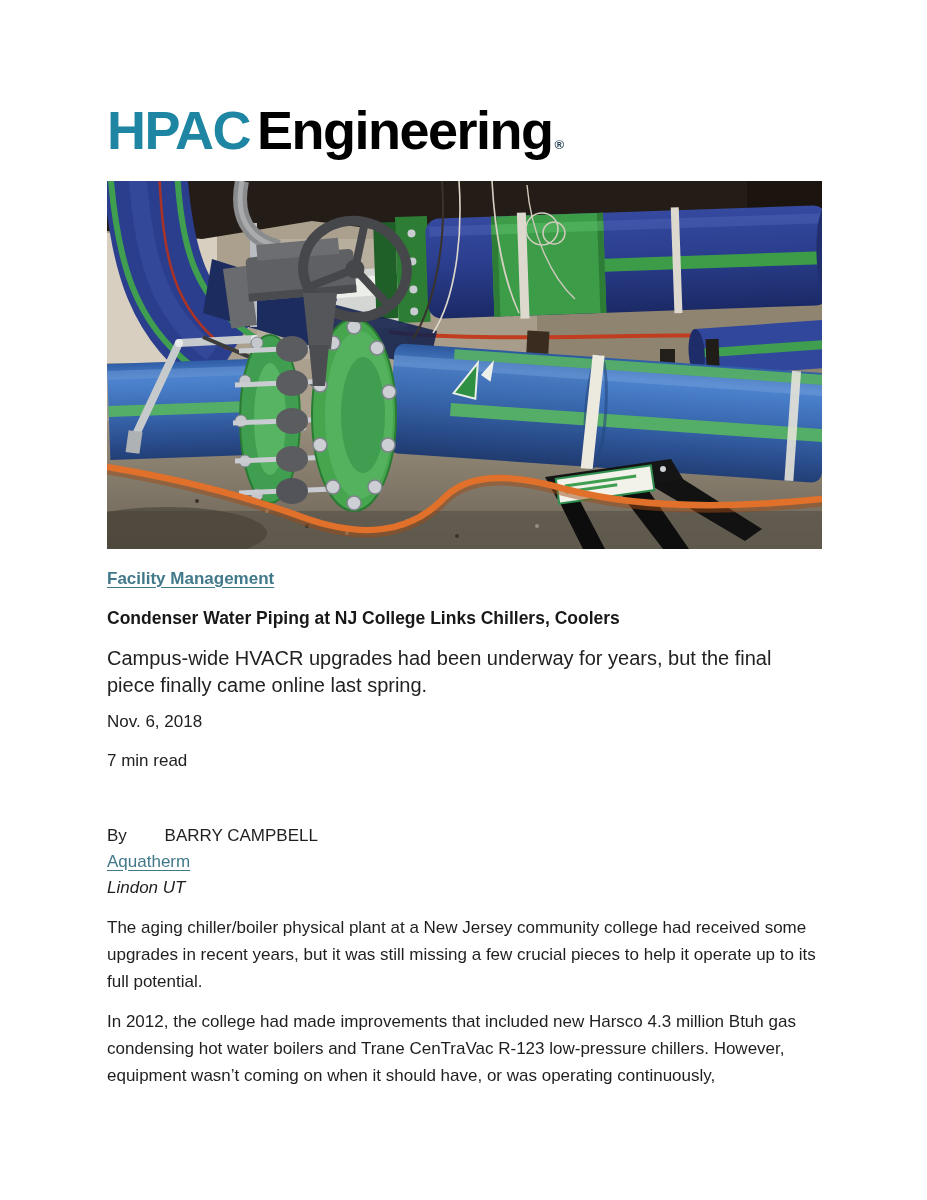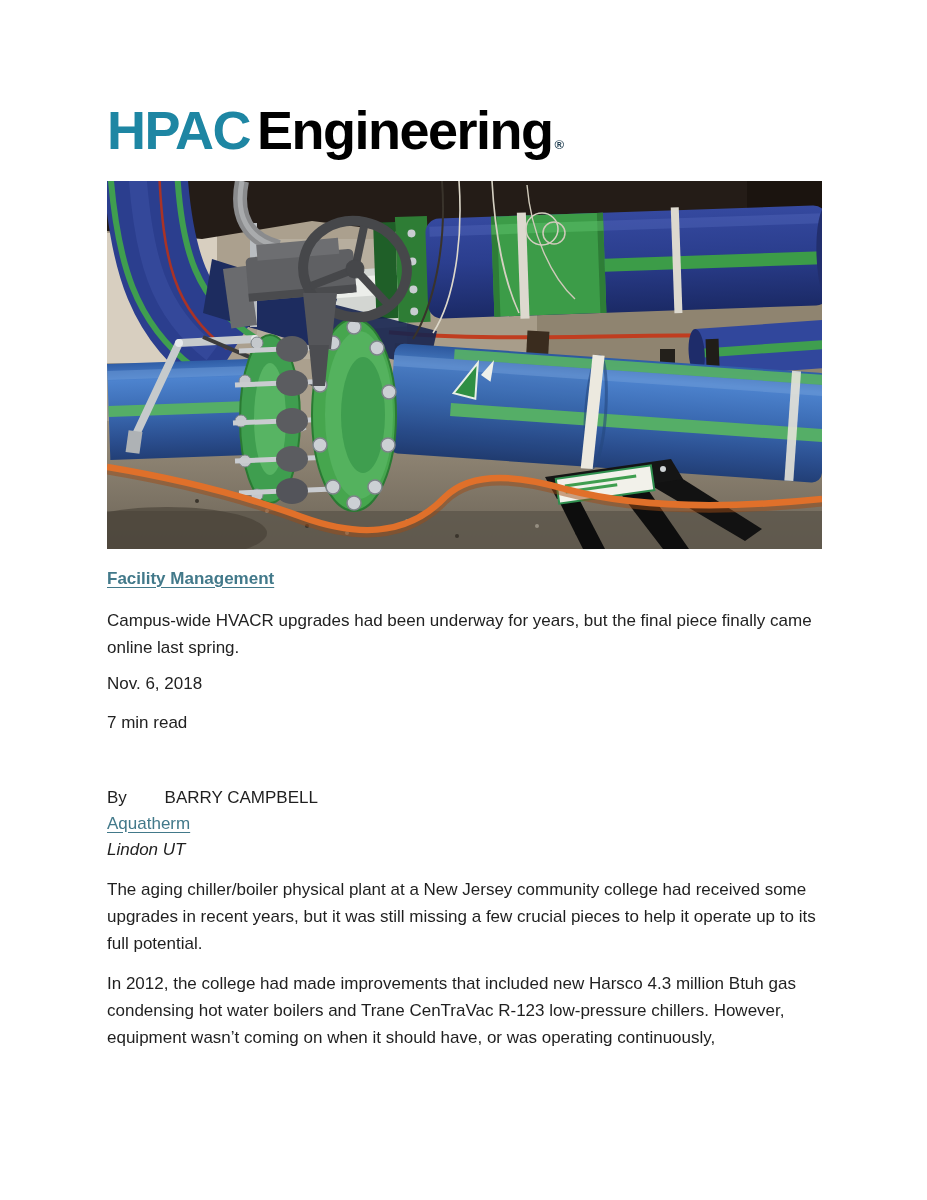--- a/index.html
+++ b/index.html
@@ -47,21 +47,21 @@
     text-underline-offset: 3px;
     margin-bottom: 18px;
   }
   .title {
     font-size: 17.5px; font-weight: bold;
     line-height: 22px;
     margin-bottom: 16px;
     color: #181818;
   }
   .summary {
-    font-size: 17px; line-height: 27px;
+    font-size: 20px; line-height: 27px;
     margin-bottom: 13px;
     color: #222;
   }
   .meta { font-size: 17px; color: #222; }
   .date { margin-bottom: 19px; }
   .read-time { margin-bottom: 52px; }
 
   .byline { font-size: 17px; line-height: 26px; margin-bottom: 13px; }
   .byline .author { font-weight: normal; margin-left: 33px; }
   .byline a.company {
@@ -302,20 +302,21 @@
         <path d="M0,286 C60,296 130,312 195,336 C250,356 300,356 338,316 C362,292 404,292 458,308 C540,330 636,326 715,318" stroke="#e0702a" stroke-width="6.5"></path>
       </g>
     </svg>
   </div>
 
   <div class="textcol">
     
     <a href="#" class="section-link">Facility Management</a>
 
     
+    <h1 class="title">Condenser Water Piping at NJ College Links Chillers, Coolers</h1>
 
     
     <p class="summary">Campus-wide HVACR upgrades had been underway for years, but the final piece finally came online last spring.</p>
 
     
     <p class="meta date">Nov. 6, 2018</p>
     <p class="meta read-time">7 min read</p>
 
     
     <div class="byline">

